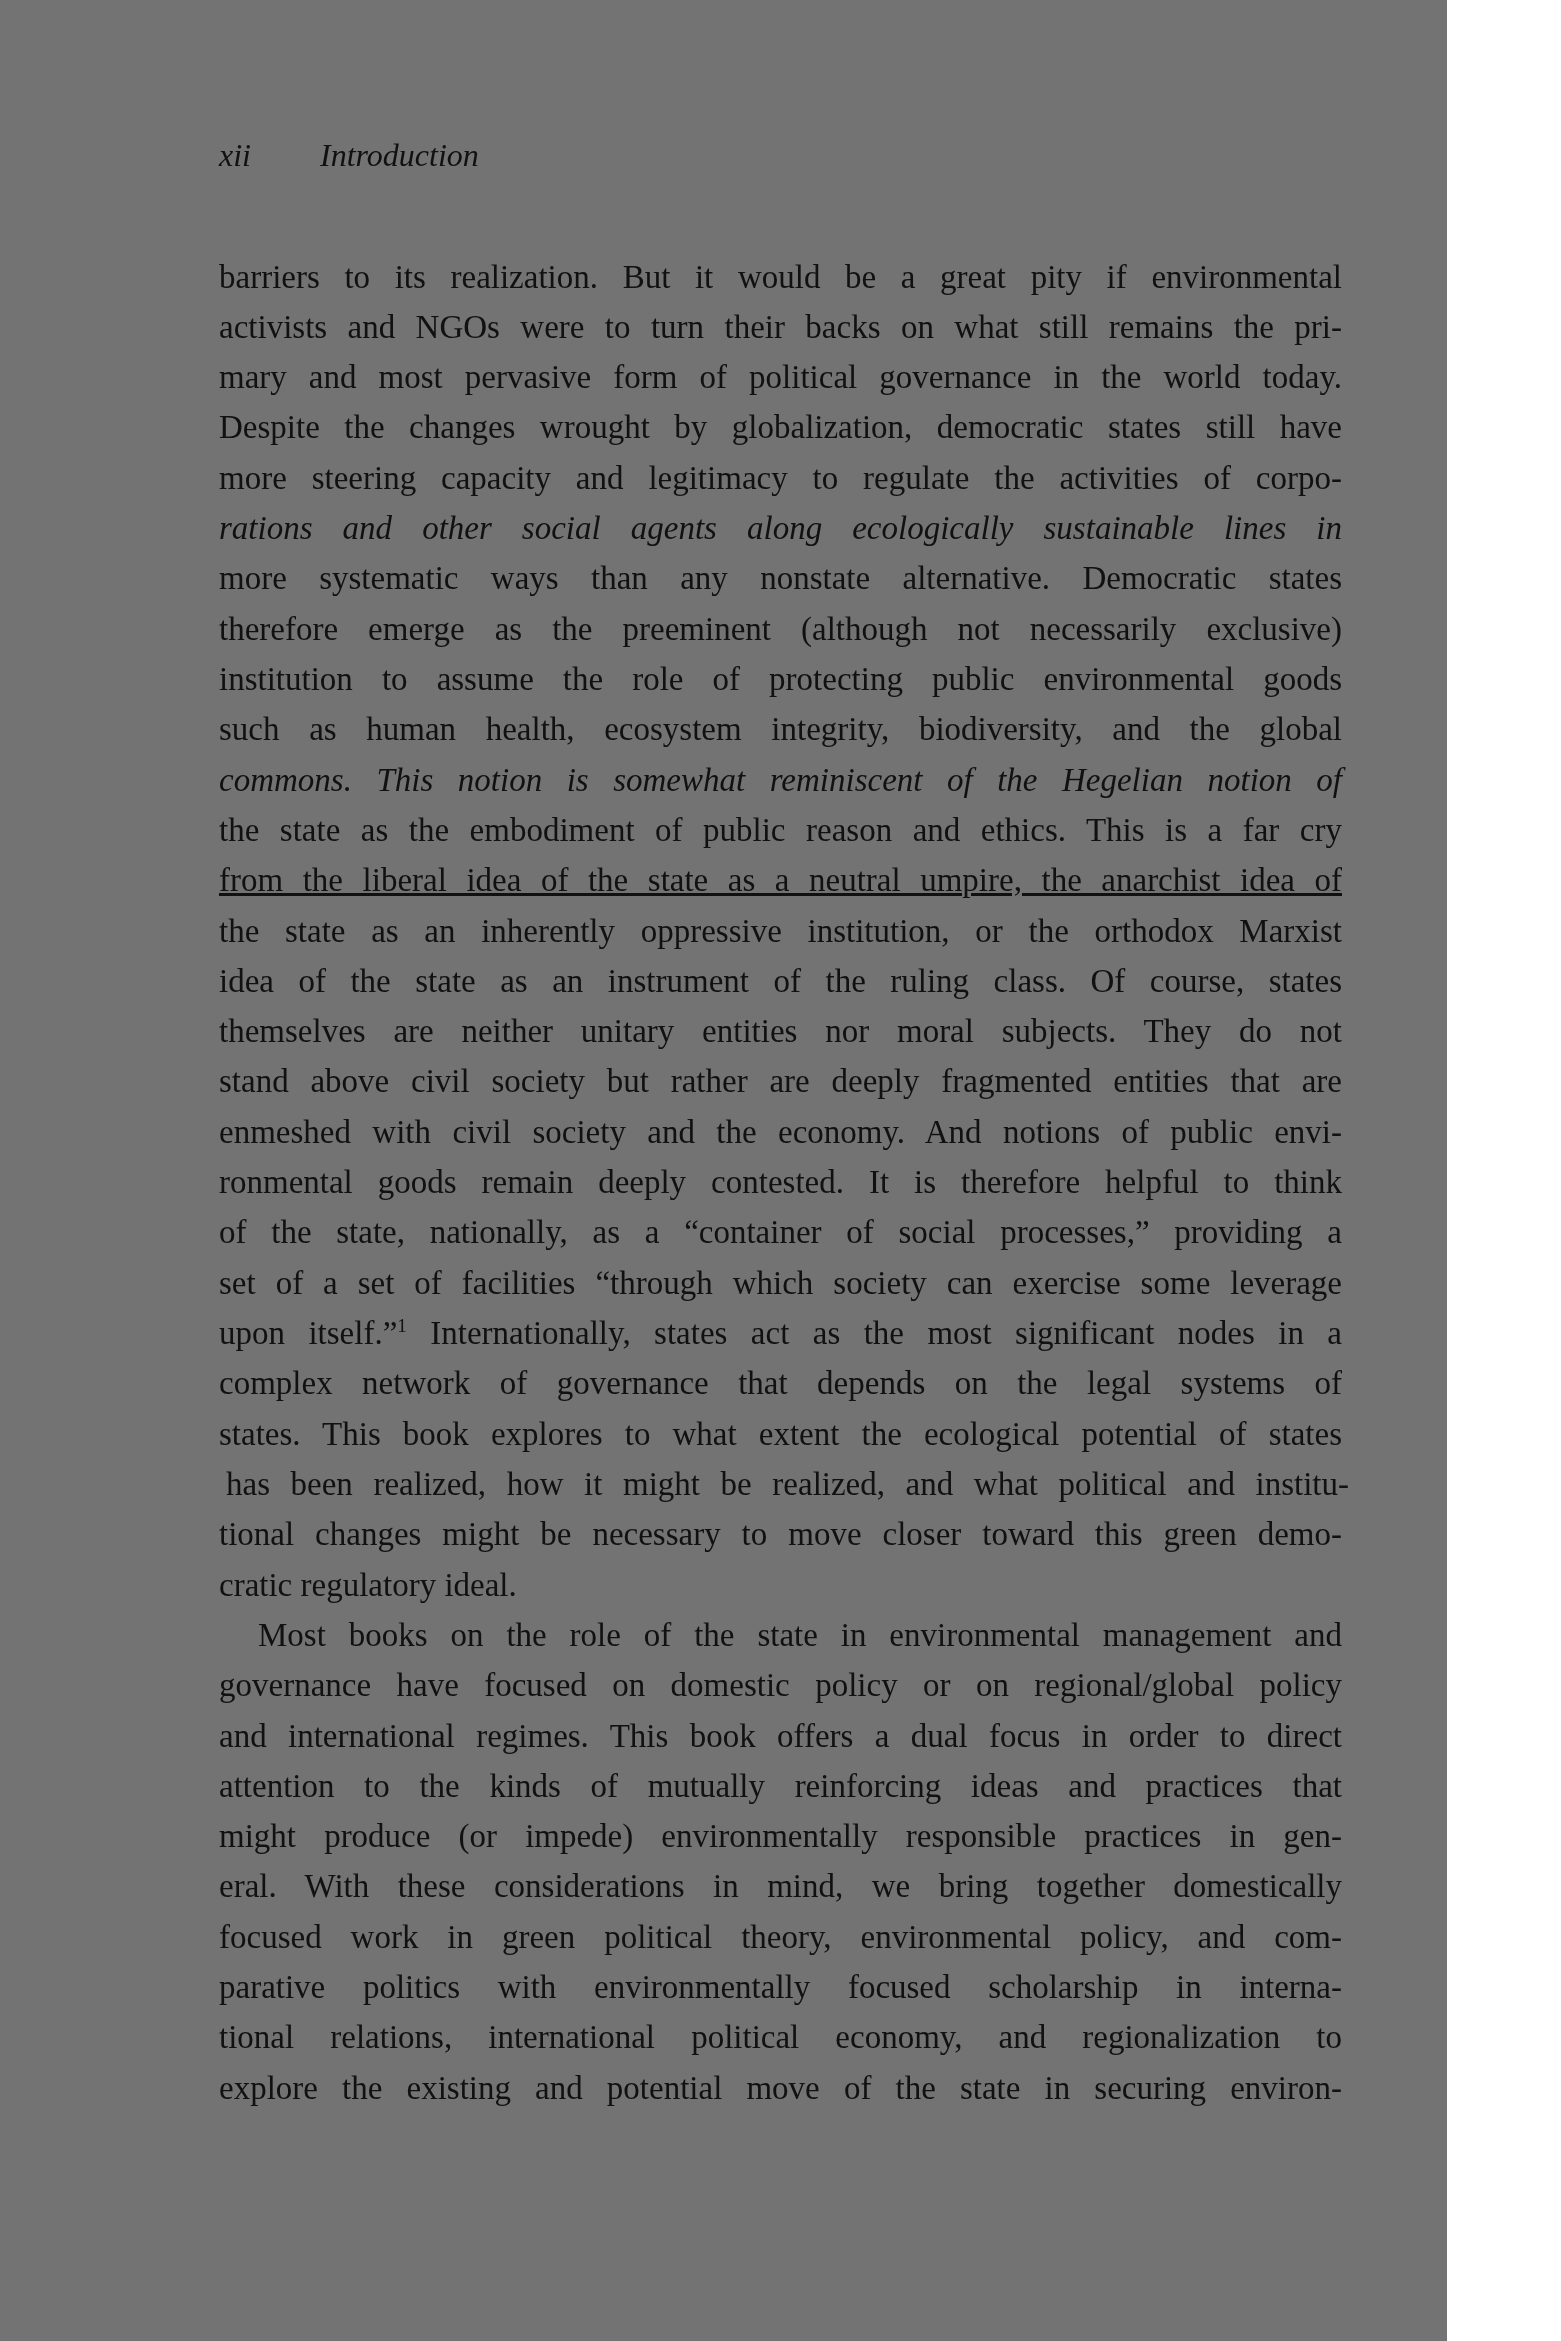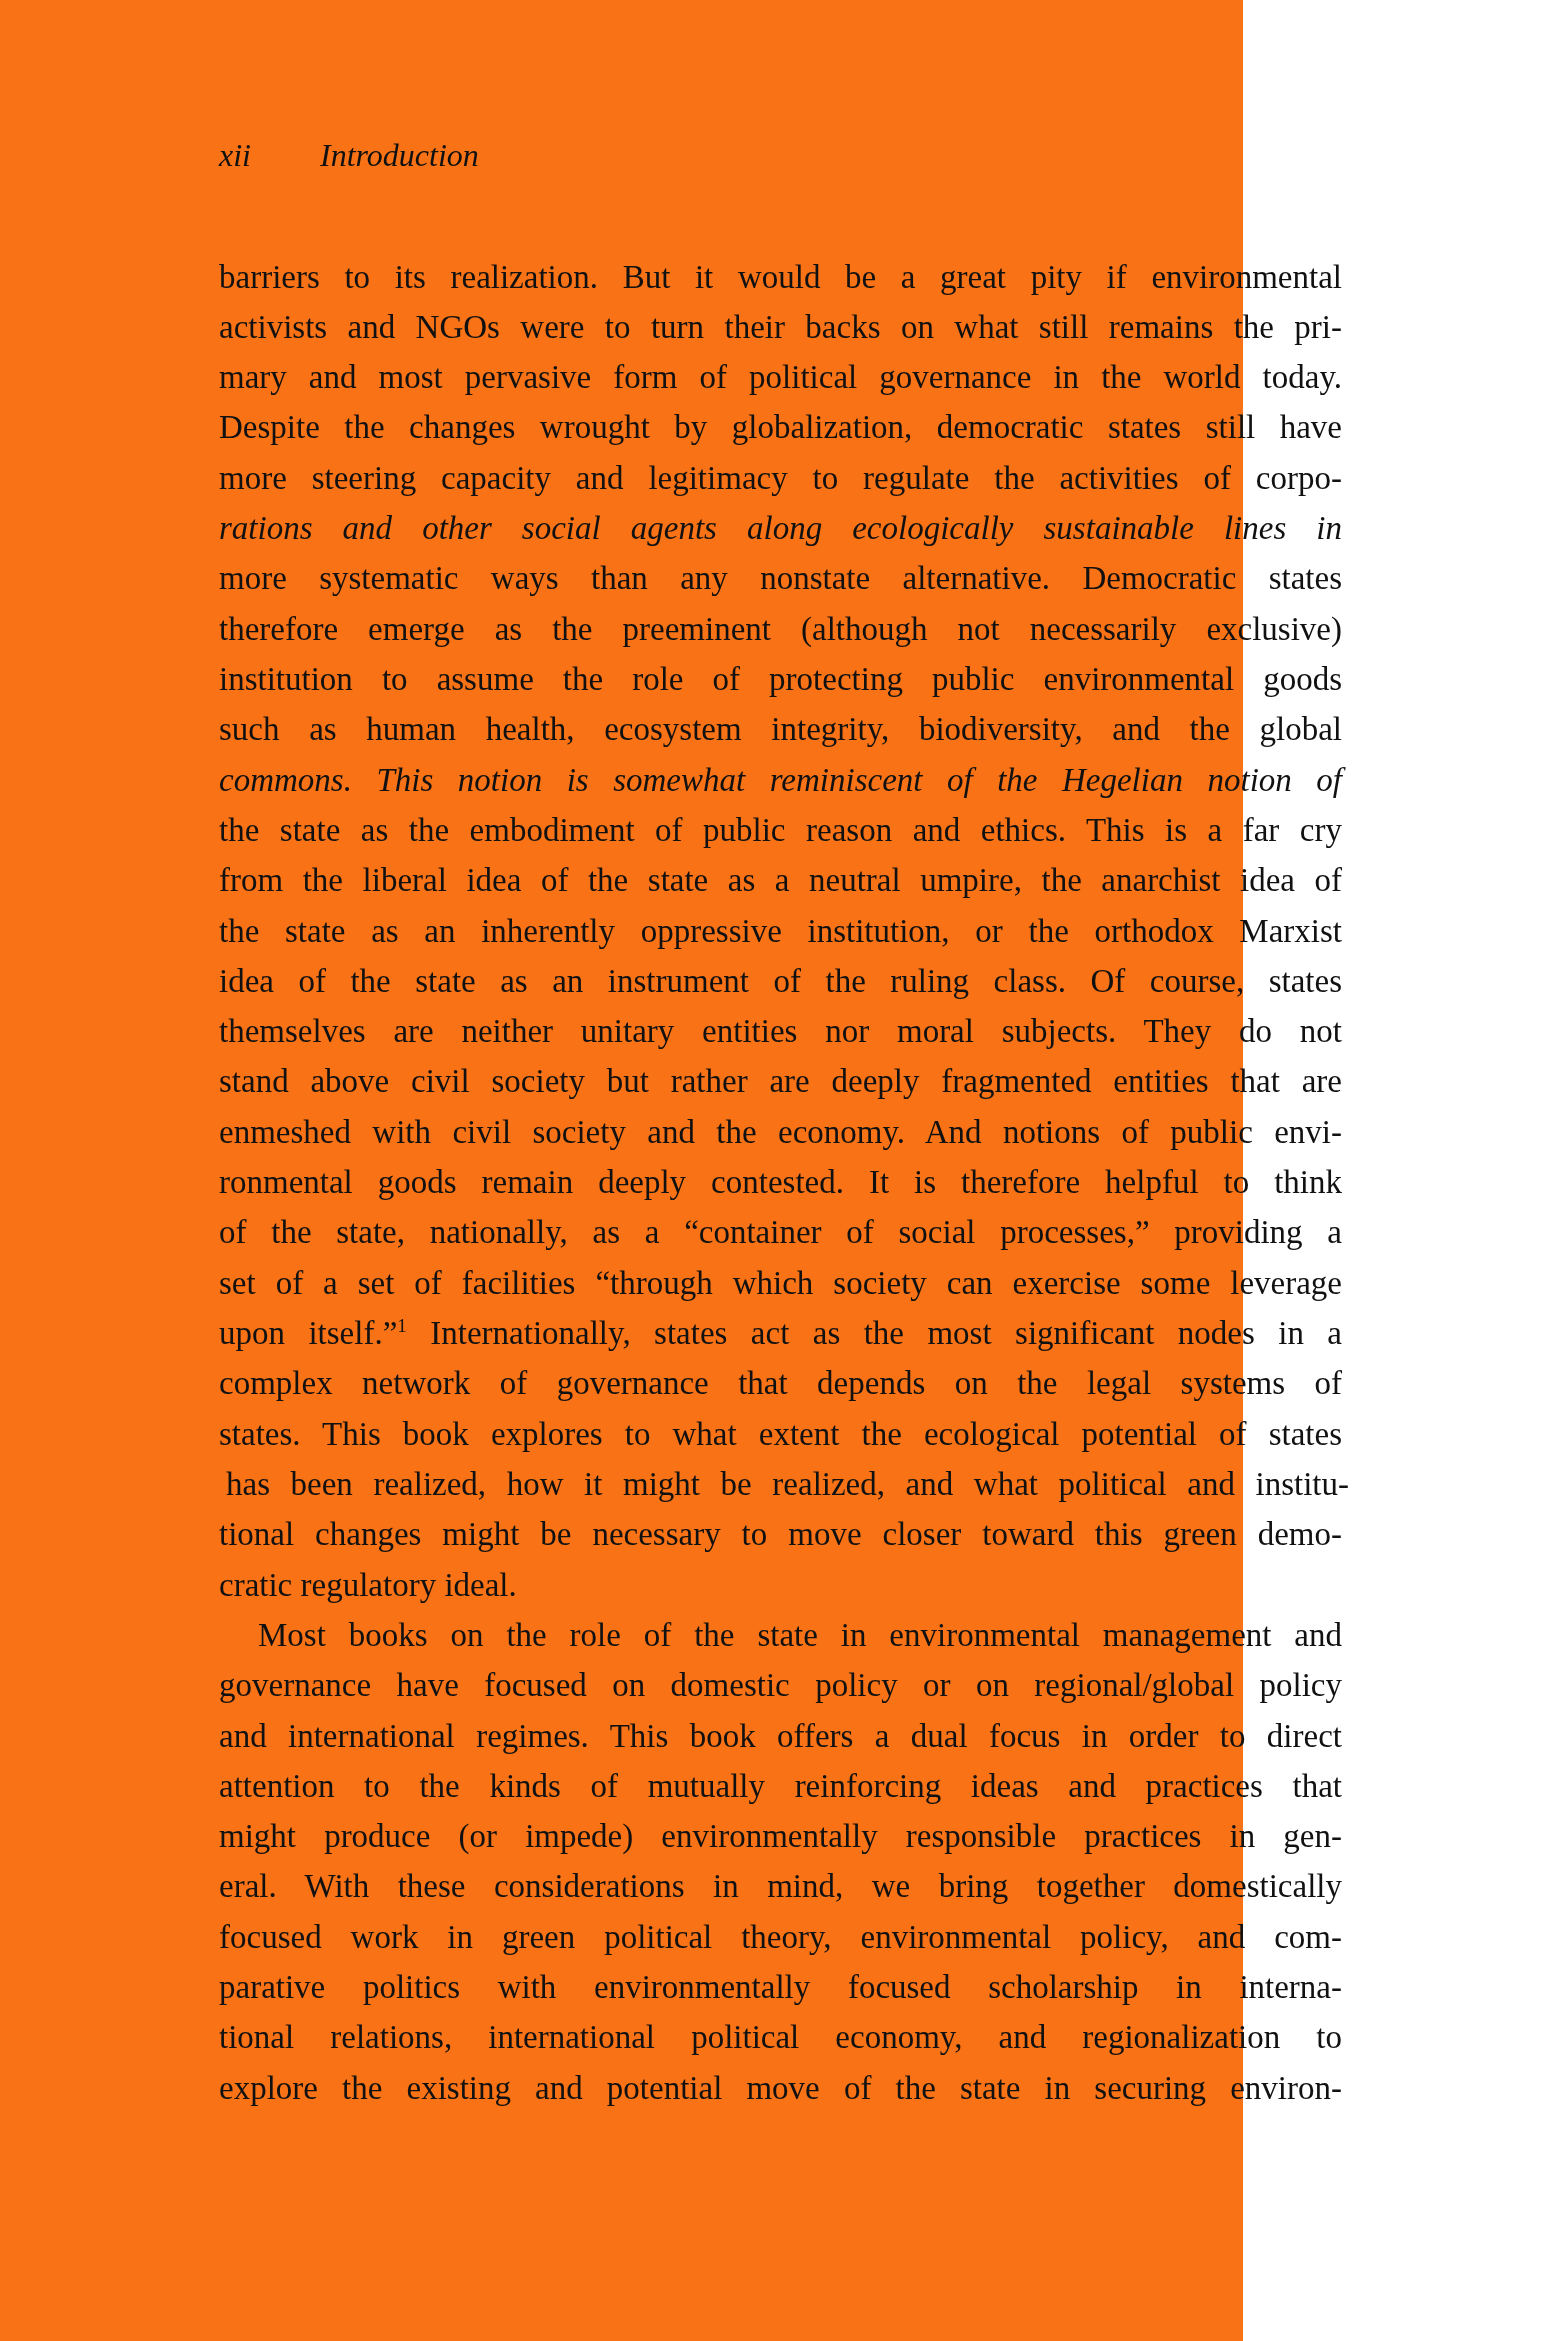--- a/index.html
+++ b/index.html
@@ -1,17 +1,17 @@
 <!DOCTYPE html>
 <html style="font-size:14px"><head>
 <meta charset="utf-8">
 <style>
   html, body { margin: 0; padding: 0; background: #ffffff; }
   body { width: 1561px; height: 2342px; position: relative; overflow: hidden; }
-  .page { position: absolute; left: 0; top: 0; width: 1243px; height: 2342px; background: #f97316; }
+  .page { position: absolute; left: 0; top: 0; width: 1447px; height: 2342px; background: #737373; }
   .running-head { position: absolute; top: 137px; left: 219px; height: 52px; font-family: "Liberation Serif", "DejaVu Serif", serif; font-style: italic; font-size: 32px; color: #111; white-space: nowrap; }
   .running-head .folio { position: absolute; left: 0; top: 0; }
   .running-head .title { position: absolute; left: 101px; top: 0; }
   .body-text { position: absolute; left: 219px; top: 0; width: 1123px; }
   .line { position: absolute; left: 0; width: 1123px; height: 50px; font-family: "Liberation Serif", "DejaVu Serif", serif; font-size: 33px; line-height: 50px; color: #111; text-align: justify; text-align-last: justify; white-space: nowrap; overflow: visible; }
   .line.last { text-align-last: left; }
   .line.indent { text-indent: 39px; }
   .line span.seg { white-space: normal; }
   sup.fn { font-size: 19px; line-height: 0; vertical-align: 12px; }
 </style>
@@ -31,21 +31,21 @@
     <div class="line" style="top: 352px; white-space: nowrap; word-spacing: 0px;">mary and most pervasive form of political governance in the world today.</div>
     <div class="line" style="top: 402px; white-space: nowrap; word-spacing: 0px;">Despite the changes wrought by globalization, democratic states still have</div>
     <div class="line" style="top: 453px; white-space: nowrap; word-spacing: 0px;">more steering capacity and legitimacy to regulate the activities of corpo-</div>
     <div class="line" style="top: 503px; white-space: nowrap; word-spacing: 0px; font-style: italic;">rations and other social agents along ecologically sustainable lines in</div>
     <div class="line" style="top: 553px; white-space: nowrap; word-spacing: 0px;">more systematic ways than any nonstate alternative. Democratic states</div>
     <div class="line" style="top: 604px; white-space: nowrap; word-spacing: 0px;">therefore emerge as the preeminent (although not necessarily exclusive)</div>
     <div class="line" style="top: 654px; white-space: nowrap; word-spacing: 0px;">institution to assume the role of protecting public environmental goods</div>
     <div class="line" style="top: 704px; white-space: nowrap; word-spacing: 0px;">such as human health, ecosystem integrity, biodiversity, and the global</div>
     <div class="line" style="top: 755px; white-space: nowrap; word-spacing: 0px; font-style: italic;">commons. This notion is somewhat reminiscent of the Hegelian notion of</div>
     <div class="line" style="top: 805px; white-space: nowrap; word-spacing: 0px;">the state as the embodiment of public reason and ethics. This is a far cry</div>
-    <div class="line" style="top: 855px; white-space: nowrap; word-spacing: 0px;">from the liberal idea of the state as a neutral umpire, the anarchist idea of</div>
+    <div class="line" style="top: 855px; white-space: nowrap; word-spacing: 0px; text-decoration: underline;">from the liberal idea of the state as a neutral umpire, the anarchist idea of</div>
     <div class="line" style="top: 906px; white-space: nowrap; word-spacing: 0px;">the state as an inherently oppressive institution, or the orthodox Marxist</div>
     <div class="line" style="top: 956px; white-space: nowrap; word-spacing: 0px;">idea of the state as an instrument of the ruling class. Of course, states</div>
     <div class="line" style="top: 1006px; white-space: nowrap; word-spacing: 0px;">themselves are neither unitary entities nor moral subjects. They do not</div>
     <div class="line" style="top: 1056px; white-space: nowrap; word-spacing: 0px;">stand above civil society but rather are deeply fragmented entities that are</div>
     <div class="line" style="top: 1107px; white-space: nowrap; word-spacing: 0px;">enmeshed with civil society and the economy. And notions of public envi-</div>
     <div class="line" style="top: 1157px; white-space: nowrap; word-spacing: 0px;">ronmental goods remain deeply contested. It is therefore helpful to think</div>
     <div class="line" style="top: 1207px; white-space: nowrap; word-spacing: 0px;">of the state, nationally, as a “container of social processes,” providing a</div>
     <div class="line" style="top: 1258px; white-space: nowrap; word-spacing: 0px;">set of a set of facilities “through which society can exercise some leverage</div>
     <div class="line" style="top: 1308px; white-space: nowrap; word-spacing: 0px;"><span class="seg">upon itself.”</span><sup class="fn">1</sup><span class="seg"> Internationally, states act as the most significant nodes in a</span></div>
     <div class="line" style="top: 1358px; white-space: nowrap; word-spacing: 0px;">complex network of governance that depends on the legal systems of</div>

